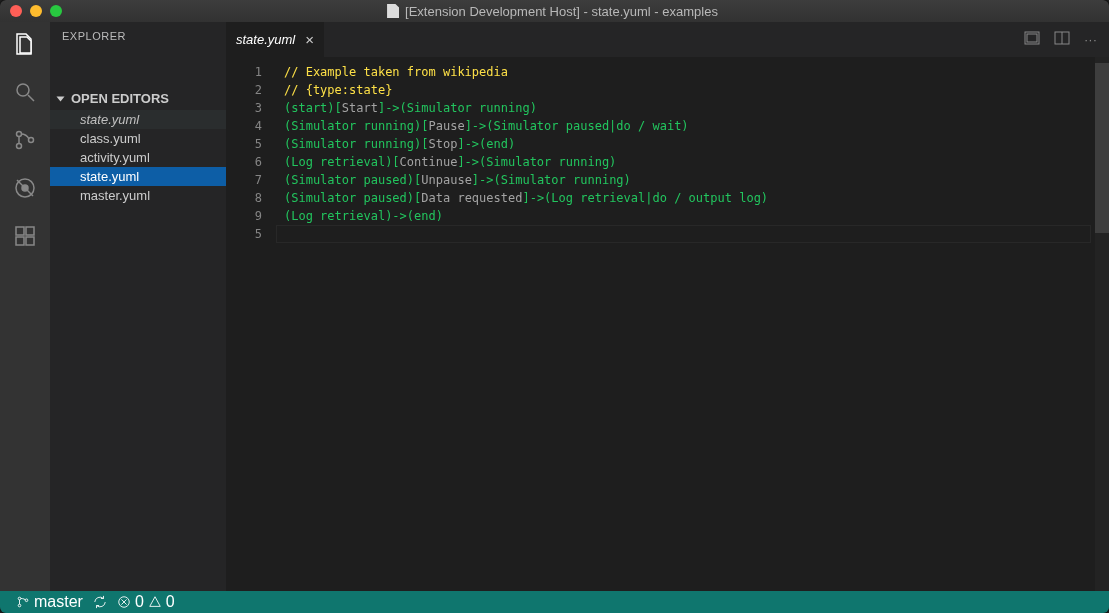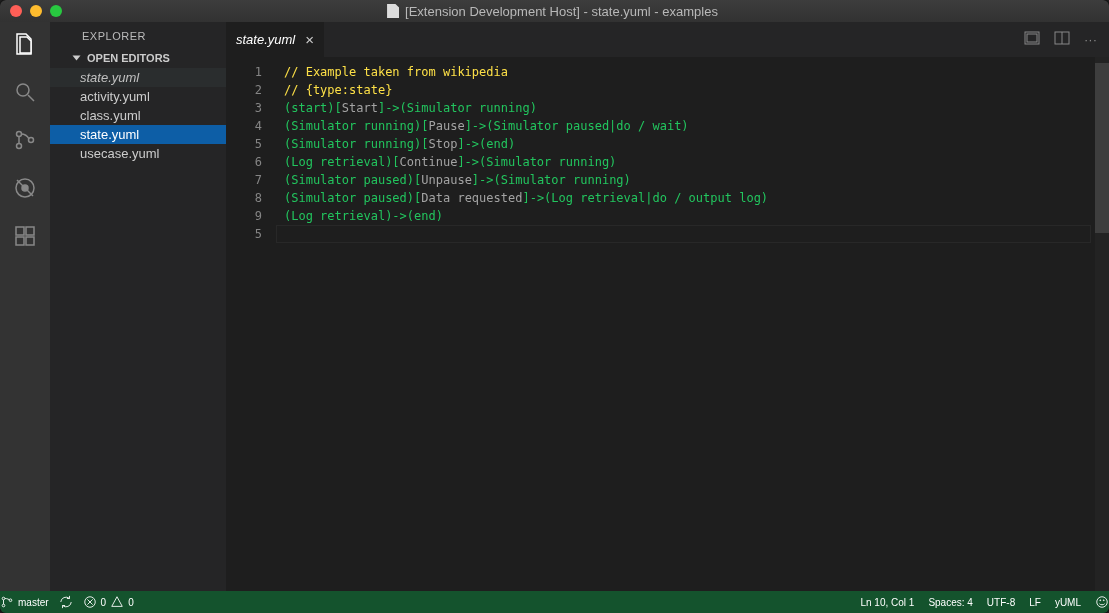--- a/index.html
+++ b/index.html
@@ -11,22 +11,22 @@
   .title-center { position:absolute; left:0; right:4px; text-align:center; font-size:13px; color:#b8b8b8; display:flex; align-items:center; justify-content:center; gap:6px;}
   .doc-ico{width:12px;height:14px;background:#ddd;clip-path:polygon(0 0,70% 0,100% 25%,100% 100%,0 100%);}
 
   .main { display:flex; height: 569px; }
   .activitybar { width:50px; background:#333333; display:flex; flex-direction:column; align-items:center; padding-top:8px; gap:20px;}
   .activitybar .icon { width:28px; height:28px; display:flex; align-items:center; justify-content:center; color:#888; cursor:pointer;}
   .activitybar .icon.active{color:#fff;}
   .activitybar svg{width:24px;height:24px;fill:none;stroke:currentColor;stroke-width:1.5;}
 
   .sidebar { width:176px; background:#252526; color:#bbb; }
-  .sidebar-title { font-size:11px; color:#bbb; padding:8px 12px 6px 32px; letter-spacing:0.5px;}
-  .section-hdr { font-size:11px; font-weight:700; color:#ccc; padding:4px 24px; display:flex; align-items:center; gap:4px; cursor:pointer;}
+  .sidebar-title { font-size:11px; color:#bbb; padding:8px 12px 6px 12px; letter-spacing:0.5px;}
+  .section-hdr { font-size:13px; font-weight:700; color:#ccc; padding:4px 8px; display:flex; align-items:center; gap:4px; cursor:pointer;margin-top:39px;}
   .section-hdr::before{content:"";display:inline-block;border-style:solid;border-width:4px 0 4px 5px;border-color:transparent transparent transparent #ccc;transform:rotate(90deg);margin-right:4px;}
   .tree-item { font-size:13px; padding:2px 8px 2px 30px; color:#ccc; cursor:pointer; font-style: normal;}
   .tree-item.open-editor{font-style:italic;color:#c0c0c0;background:#2a2d2e;}
   .tree-item.selected{background:#0d5ea6;color:#fff;}
 
   .editor { flex:1; background:#1e1e1e; display:flex; flex-direction:column; position:relative;}
   .tabs { height:35px; background:#252526; display:flex; align-items:stretch;}
   .tab { background:#1e1e1e; display:flex; align-items:center; padding:0 10px; gap:10px; font-size:13px; color:#fff; font-style:italic;}
   .tab .close{font-style:normal;color:#ccc;cursor:pointer;font-size:15px;}
   .top-actions{margin-left:auto;display:flex;align-items:center;gap:14px;padding-right:12px;color:#888;}
@@ -35,21 +35,21 @@
   .code { flex:1; display:flex; font-family: Menlo, Consolas, monospace; font-size:12px; position:relative;}
   .gutter { width:50px; text-align:right; color:#858585; padding:6px 14px 0 0; line-height:18px;}
   .code-lines { padding:6px 0 0 8px; line-height:18px; color:#d4d4d4; white-space:pre;}
   .tok-comment{color:#fde047;}
   .tok-bracket{color:#a3a3a3;}
   .tok-plain{color:#22c55e;}
   .current-line{position:absolute;top:168px;left:50px;right:18px;height:18px;border:1px solid #282828;pointer-events:none;}
   .scroll-rt{position:absolute;top:0;right:0;width:14px;bottom:0;background:rgba(50,50,50,0.3);}
   .minimap-block{position:absolute;top:6px;right:0;width:14px;height:170px;background:rgba(80,80,80,0.6);}
 
-  .statusbar { height:22px; background:#14532d; color:#fff; display:flex; align-items:center; font-size:10px; padding:0 0; gap:10px;}
+  .statusbar { height:22px; background:#0f766e; color:#fff; display:flex; align-items:center; font-size:16px; padding:0 16px; gap:10px;}
   .statusbar .right{margin-left:auto;display:flex;gap:14px;align-items:center;}
   .sb-item{display:flex;align-items:center;gap:4px;cursor:pointer;}
   .sb-ico{width:14px;height:14px;display:inline-block;}
 </style>
 </head>
 <body>
 
 <div class="titlebar">
   <div class="traffic">
     <div class="dot red"></div>
@@ -100,24 +100,24 @@
         </svg>
       </div>
   </div>
 
   <div class="sidebar">
     <div class="sidebar-title">EXPLORER</div>
     <div class="section-hdr">
         <span>OPEN EDITORS</span>
       </div>
     <div class="tree-item open-editor">state.yuml</div>
+    <div class="tree-item">class.yuml</div>
     <div class="tree-item">activity.yuml</div>
-    <div class="tree-item">class.yuml</div>
     <div class="tree-item selected">state.yuml</div>
-    <div class="tree-item">usecase.yuml</div>
+    <div class="tree-item">master.yuml</div>
   </div>
 
   <div class="editor">
     <div class="tabs">
       <div class="tab">
         <span>state.yuml</span>
         <span class="close">×</span>
       </div>
       <div class="top-actions">
         <span><svg width="16" height="16" viewBox="0 0 16 16" stroke="#888" fill="none">
@@ -173,28 +173,13 @@
     <svg class="sb-ico" viewBox="0 0 16 16" stroke="#fff" fill="none">
         <circle cx="8" cy="8" r="6"></circle>
         <path d="M5 5l6 6M11 5l-6 6"></path>
       </svg>
     <span>0</span>
     <svg class="sb-ico" viewBox="0 0 16 16" stroke="#fff" fill="none">
         <path d="M8 2l6 11H2z"></path>
       </svg>
     <span>0</span>
   </div>
-  <div class="right">
-    <div class="sb-item">Ln 10, Col 1</div>
-    <div class="sb-item">Spaces: 4</div>
-    <div class="sb-item">UTF-8</div>
-    <div class="sb-item">LF</div>
-    <div class="sb-item">yUML</div>
-    <div class="sb-item">
-        <svg class="sb-ico" viewBox="0 0 16 16" stroke="#fff" fill="none">
-          <circle cx="8" cy="8" r="6"></circle>
-          <circle cx="6" cy="6" r="0.5" fill="#fff"></circle>
-          <circle cx="10" cy="6" r="0.5" fill="#fff"></circle>
-          <path d="M5 10c1 1.5 5 1.5 6 0"></path>
-        </svg>
-      </div>
-  </div>
 </div>
 
 </body></html>

